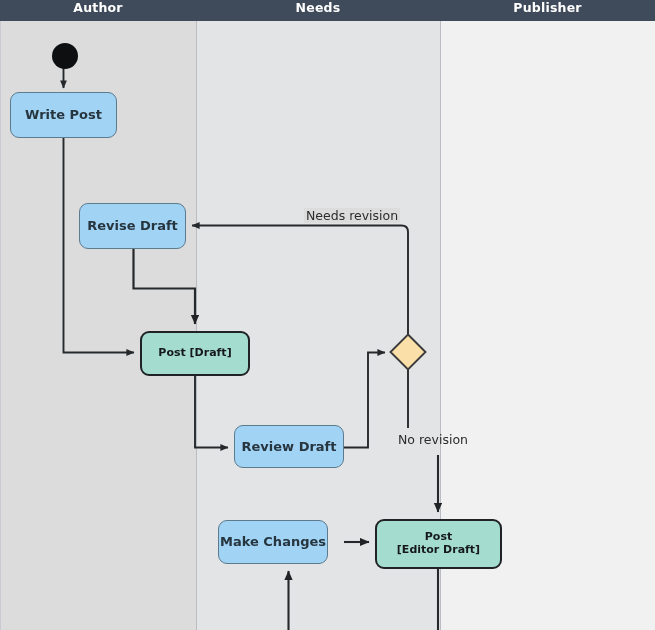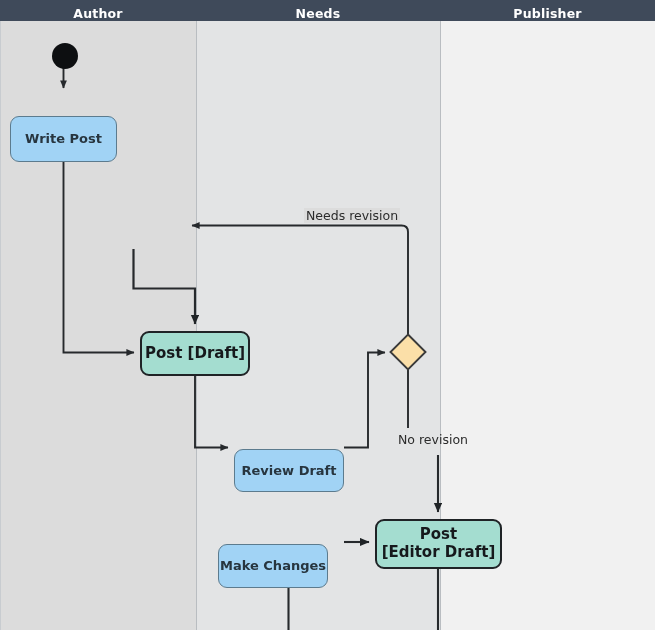--- a/index.html
+++ b/index.html
@@ -4,38 +4,38 @@
 <style>
   html,body{margin:0;padding:0;background:#ffffff;}
   body{
     font-family:"DejaVu Sans","Liberation Sans",sans-serif;
     width:655px;height:630px;overflow:hidden;position:relative;
   }
   #stage{position:relative;width:655px;height:630px;overflow:hidden;background:#eceff1;}
 
   
   .lane-header-band{position:absolute;left:0;top:0;width:655px;height:21px;background:#3f4a5a;}
-  .lane-header{position:absolute;top:0;height:21px;display:flex;align-items:flex-end;justify-content:center;
+  .lane-header{position:absolute;top:0;height:21px;display:flex;align-items:flex-start;justify-content:center;
     color:#ffffff;font-size:12.5px;font-weight:bold;letter-spacing:.2px;}
 
   
   .lane-body{position:absolute;top:21px;height:609px;}
   .lane-sep{position:absolute;top:21px;width:1px;height:609px;background:#b9bdc1;}
   .outer-edge{position:absolute;top:21px;width:1px;height:609px;background:#c8ccd0;}
 
   
   #wires{position:absolute;left:0;top:0;width:655px;height:630px;}
 
   
   .node{position:absolute;box-sizing:border-box;display:flex;align-items:center;justify-content:center;
     text-align:center;line-height:1.18;}
   .node.action{background:#a1d3f5;border:1.6px solid #5c7b8e;border-radius:9px;
-    color:#27353f;font-size:13px;font-weight:600;margin-top:24px;}
+    color:#27353f;font-size:13px;font-weight:600;}
   .node.object{background:#a4ddd0;border:2.4px solid #1f2326;border-radius:9px;
-    color:#16191c;font-size:15px;font-weight:bold;}
+    color:#16191c;font-size:11px;font-weight:bold;}
 
   .start-node{position:absolute;border-radius:50%;background:#0d0f11;}
 
   .edge-label{position:absolute;color:#2b2b2b;font-size:12.5px;white-space:nowrap;
     background:transparent;}
   .edge-label.boxed{background:#dcdcdc;padding:0 2px;}
 </style>
 </head>
 <body>
 
@@ -95,20 +95,23 @@
       <path stroke-width="2.1" d="M438,569 L438,630"></path>
     </g>
   </svg>
 
   <div class="start-node" style="left:52px;top:43px;width:26px;height:26px;"></div>
 
   <div class="node action" style="left:10px;top:92px;width:107px;height:46px;">
     <span>Write Post</span>
   </div>
 
+  <div class="node action" style="left:79px;top:203px;width:107px;height:46px;">
+    <span>Revise Draft</span>
+  </div>
 
   <div class="node object" style="left:140px;top:331px;width:110px;height:45px;">
     <span>Post [Draft]</span>
   </div>
 
   <div class="node action" style="left:234px;top:425px;width:110px;height:43px;">
     <span>Review Draft</span>
   </div>
 
   <svg style="position:absolute;left:389px;top:333px;width:38px;height:38px;" viewBox="0 0 38 38">

